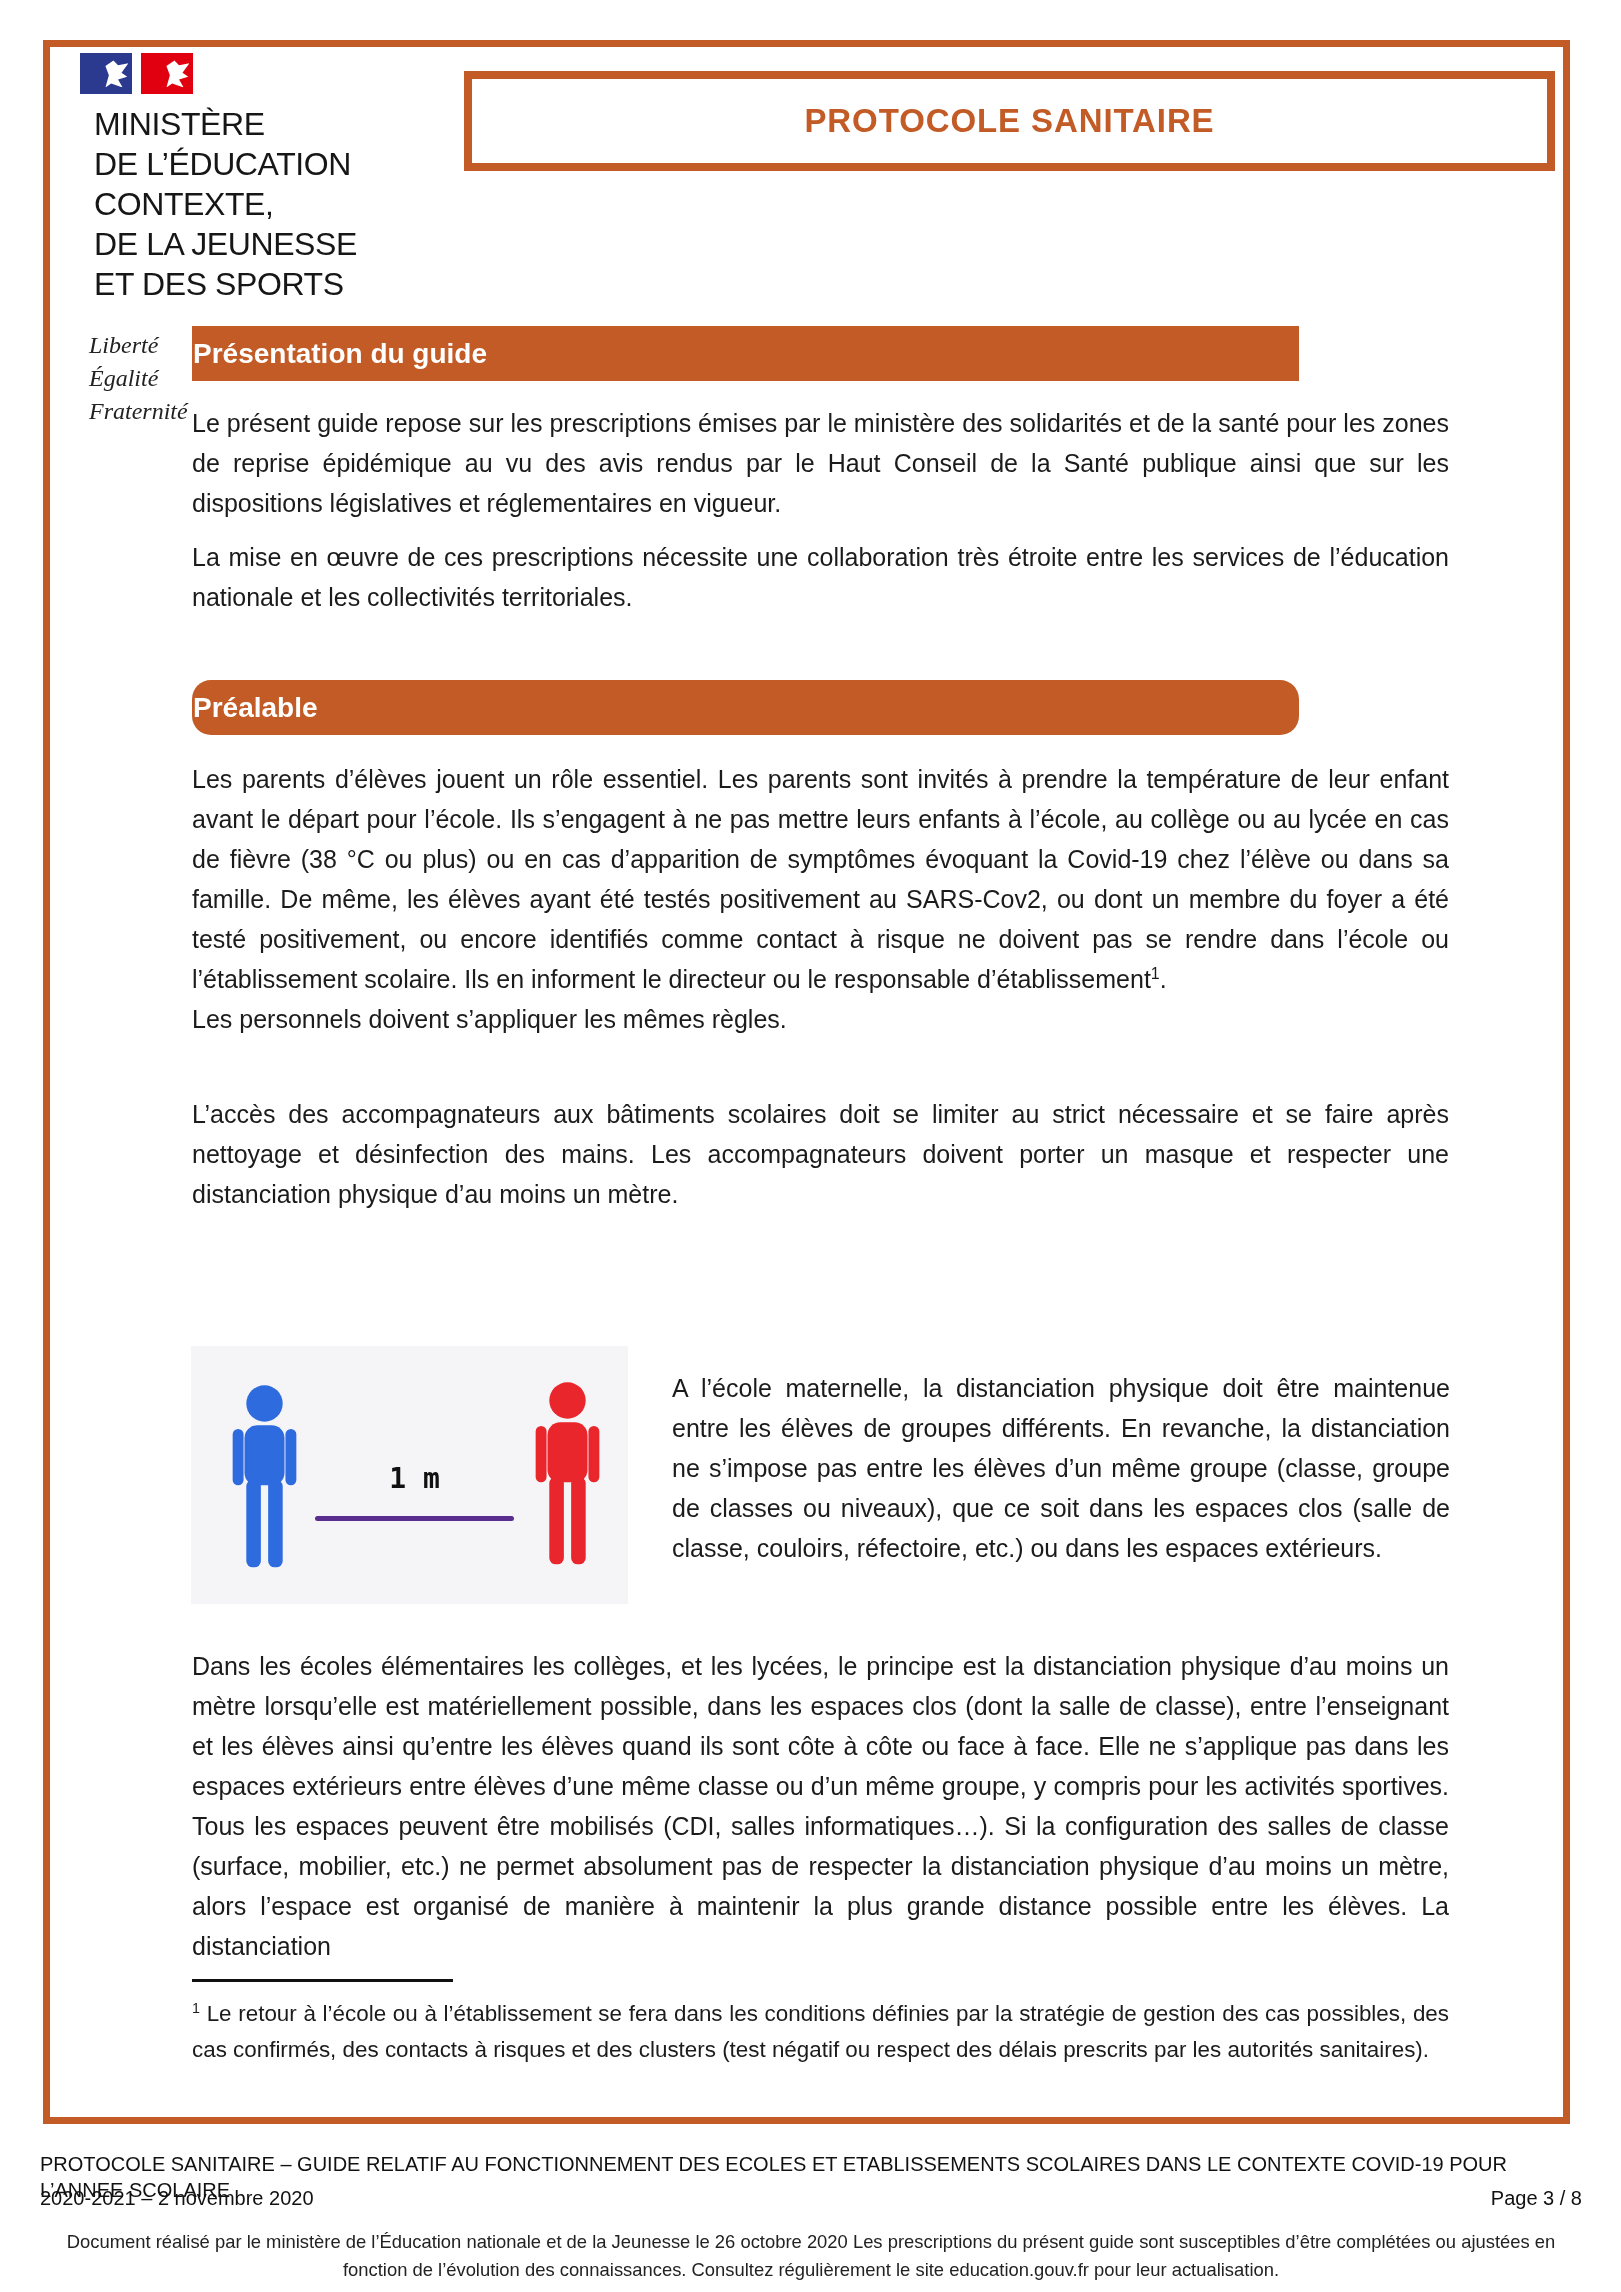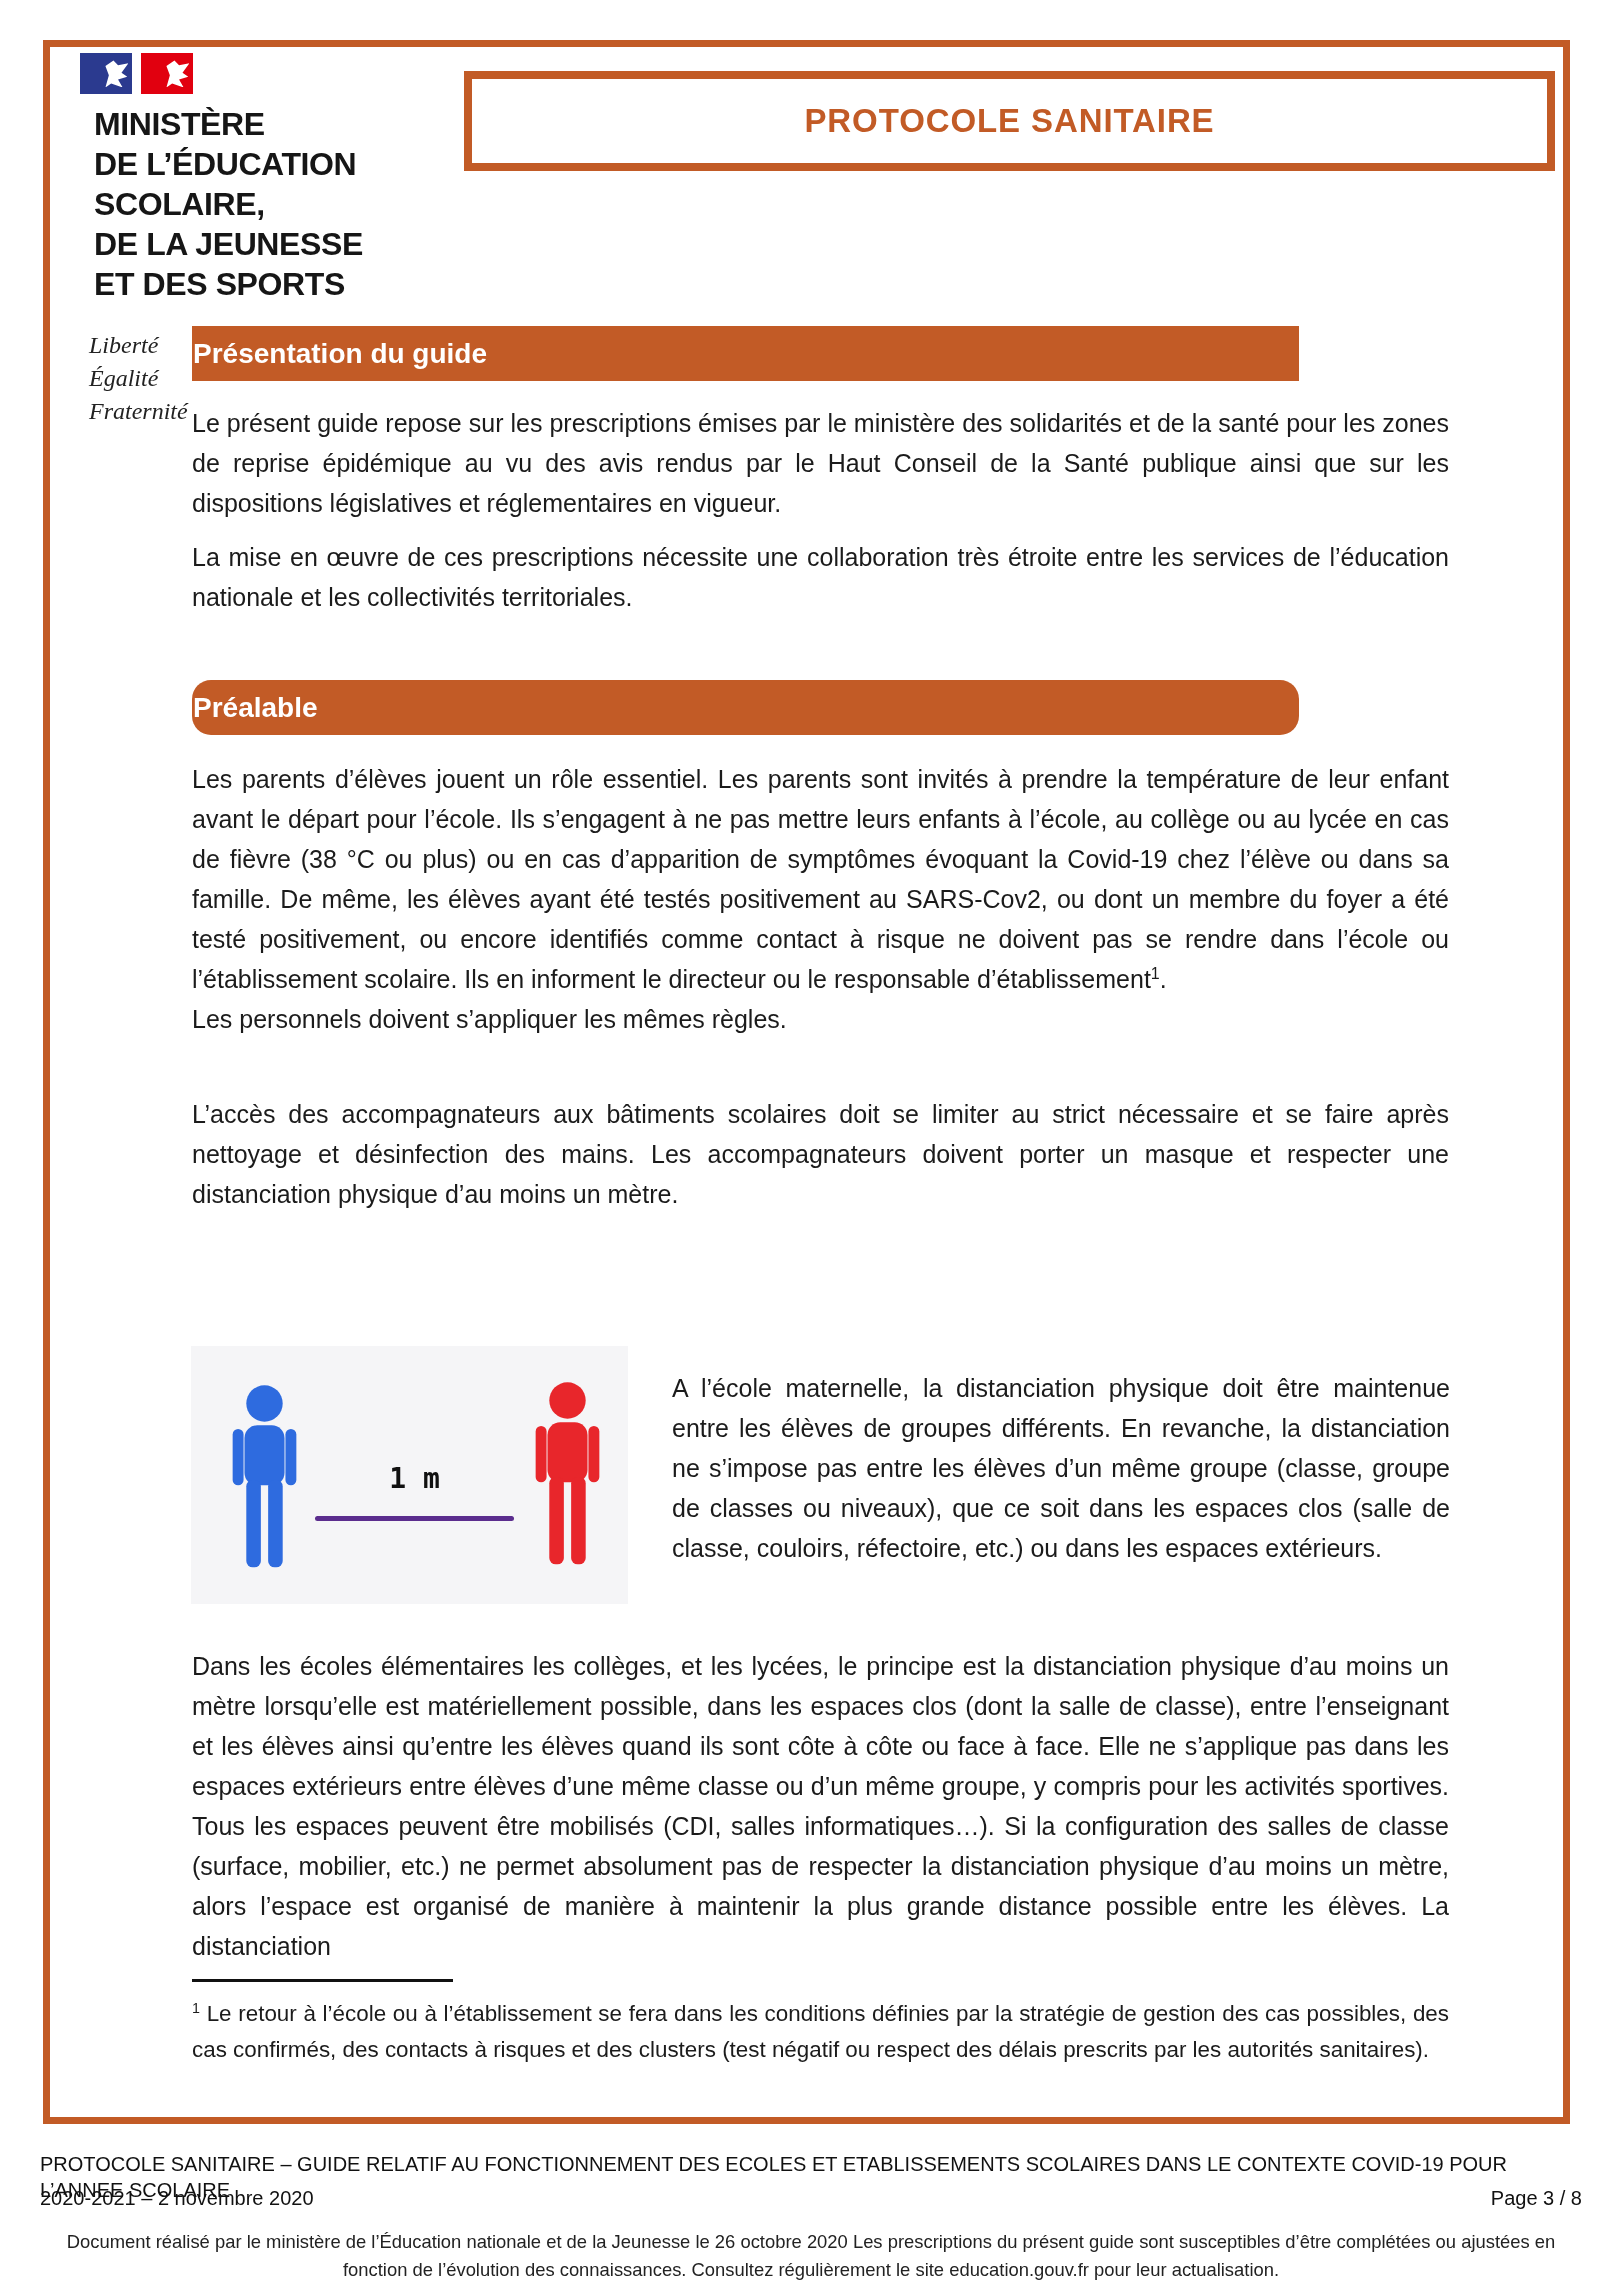--- a/index.html
+++ b/index.html
@@ -19,21 +19,21 @@
   
   .flag{position:absolute;left:30px;top:6.3px;width:115px;height:43px;display:flex;gap:9px;}
   .flag .b1{width:52px;height:41px;background:#2B3A8F;position:relative;}
   .flag .b2{width:52px;height:41px;background:#E1000F;position:relative;}
   .flag .b1::after,.flag .b2::after{
     content:"";position:absolute;right:3.6px;top:7.2px;width:23px;height:27px;background:#fff;
     clip-path:polygon(0 20%,35% 0,55% 18%,100% 10%,70% 45%,95% 60%,55% 70%,75% 100%,25% 85%,0 100%,15% 55%);
   }
   .ministry{
     position:absolute;left:44px;top:57px;
-    font-weight:bold;font-size:32px;line-height:40px;letter-spacing:-0.4px;color:#161616;
+    font-weight:normal;font-size:32px;line-height:40px;letter-spacing:-0.4px;color:#161616;
   }
   .motto{
     position:absolute;left:39px;top:282px;
     font-family:"Liberation Serif", serif;font-style:italic;font-size:24px;line-height:33px;color:#222;
   }
   .title-box{
     position:absolute;left:414px;top:24px;width:1091px;height:100px;
     border:8px solid var(--accent);box-sizing:border-box;background:#fff;
     display:flex;align-items:center;justify-content:center;
   }
@@ -97,21 +97,21 @@
 
 <div class="frame">
 
   <div class="flag">
     <div class="b1"></div>
     <div class="b2"></div>
   </div>
   <div class="ministry">
     <div>MINISTÈRE</div>
     <div>DE L’ÉDUCATION</div>
-    <div>SCOLAIRE,</div>
+    <div>CONTEXTE,</div>
     <div>DE LA JEUNESSE</div>
     <div>ET DES SPORTS</div>
   </div>
   <div class="motto">
     <div>Liberté</div>
     <div>Égalité</div>
     <div>Fraternité</div>
   </div>
 
   <div class="title-box">

